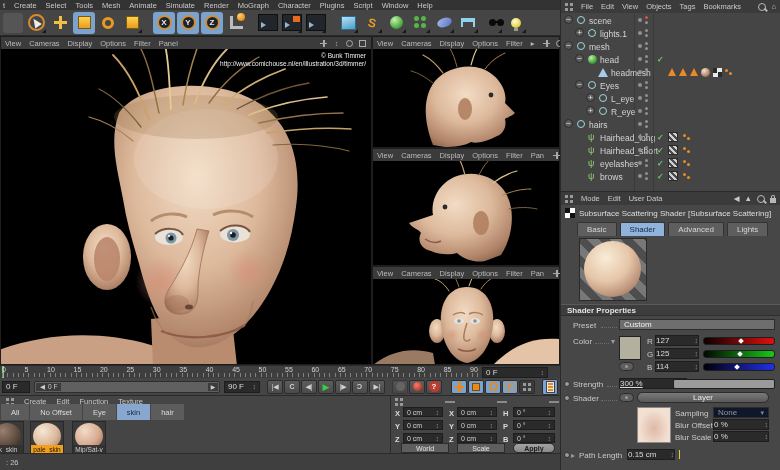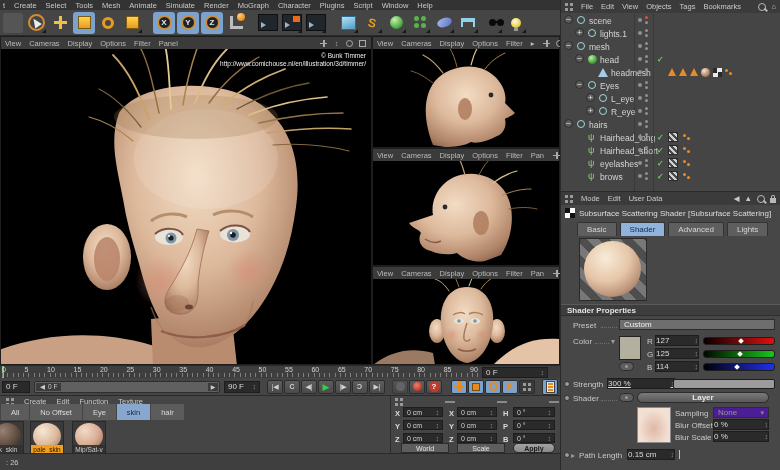--- a/index.html
+++ b/index.html
@@ -91,24 +91,24 @@
   .vbox{position:absolute;background:#2a2a2a;border:1px solid #1d1d1d;height:11px;display:flex;align-items:center;padding:0 0;color:#dadada;box-sizing:border-box;}
   .spn{margin-left:auto;color:#8a8a8a;font-size:7px;}
   .slider{position:absolute;height:8px;border-radius:3px;border:1px solid #1e1e1e;box-sizing:border-box;}
   .slider.red{background:linear-gradient(to right,#0a0000,#e01010);}
   .slider.grn{background:linear-gradient(to right,#000a00,#18c818);}
   .slider.blu{background:linear-gradient(to right,#00000a,#2030e8);}
   .smark{position:absolute;top:1px;width:4px;height:4px;background:#fff;transform:rotate(45deg);}
   .gslider{position:absolute;height:10px;background:#9b9b9b;border:1px solid #1e1e1e;border-radius:2px;box-sizing:border-box;}
   .pill{position:absolute;width:15px;height:9px;border-radius:5px;background:#5e5e5e;border:1px solid #2c2c2c;box-sizing:border-box;}
   .pill::after{content:"";position:absolute;left:5px;top:2px;width:3px;height:3px;border-radius:50%;background:#9a9a9a;}
-  .layerbtn{position:absolute;height:11px;border-radius:6px;background:linear-gradient(#7a7a7a,#595959);border:1px solid #2c2c2c;display:flex;align-items:center;justify-content:center;color:#e8e8e8;box-sizing:border-box;font-weight:bold;}
+  .layerbtn{position:absolute;height:11px;border-radius:6px;background:linear-gradient(#7a7a7a,#595959);border:1px solid #2c2c2c;display:flex;align-items:center;justify-content:center;color:#e8e8e8;box-sizing:border-box;}
   .texthumb{position:absolute;width:34px;height:36px;border:1px solid #8a8a8a;background:#f2e0d2 radial-gradient(ellipse at 50% 60%,rgba(190,110,85,.35),transparent 65%);box-sizing:border-box;}
   .drop{position:absolute;background:#6e6e6e;border:1px solid #2c2c2c;height:11px;display:flex;align-items:center;padding:0 4px;color:#f0f0f0;box-sizing:border-box;}
-  .drop.dis{background:#4c1d95;color:#969696;}
+  .drop.dis{background:#0f172a;color:#969696;}
   .tickdot{position:absolute;width:4px;height:4px;border-radius:50%;background:#9a9a9a;border:1px solid #333;}
   .swatch{position:absolute;width:22px;height:24px;background:#b3b09f;border:1px solid #222;box-sizing:border-box;}
   .cursorline{position:absolute;width:1px;height:9px;background:#f0c838;}
   
   .ruler{position:absolute;left:0;top:365px;width:560px;height:13px;background:#3e3e3e;border-top:1px solid #2a2a2a;box-sizing:border-box;}
   .rlabels{position:absolute;left:2px;top:0;width:476px;display:flex;justify-content:space-between;font-size:7px;color:#d2d2d2;}
   .rticks{position:absolute;left:2px;bottom:1px;width:476px;height:4px;background:repeating-linear-gradient(to right,#808080 0 1px,transparent 1px 5.28px);}
   .playhead{position:absolute;left:2px;top:0;width:2px;height:12px;background:#7cc77c;}
   .transport{position:absolute;left:0;top:378px;width:560px;height:17px;background:#454545;display:flex;align-items:center;gap:1px;padding-left:2px;box-sizing:border-box;}
   .fvbox{position:relative;background:#2a2a2a;border:1px solid #1d1d1d;height:12px;display:flex;align-items:center;padding:0 3px;color:#dadada;box-sizing:border-box;flex:none;}
@@ -660,21 +660,21 @@
         </span>
       <span class="slider blu" style="left:142px;top:2px;width:72px;">
           <span class="smark" style="left:44%;"></span>
         </span>
     </div>
 
     <div class="arow" style="top:186px;">
       <span class="tickdot" style="left:3px;top:3px;"></span>
       <span class="albl" style="left:12px;">Strength</span>
       <span class="leader" style="left:46px;width:10px;"></span>
-      <span class="vbox" style="left:46px;top:0;width:68px;text-decoration:underline;">
+      <span class="vbox" style="left:58px;top:0;width:68px;text-decoration:underline;">
           <span>300 %</span>
           <span class="spn">↕</span>
         </span>
       <span class="gslider" style="left:112px;top:1px;width:102px;"></span>
     </div>
 
     <div class="arow" style="top:200px;">
       <span class="tickdot" style="left:3px;top:3px;"></span>
       <span class="albl" style="left:12px;">Shader</span>
       <span class="leader" style="left:40px;width:16px;"></span>

